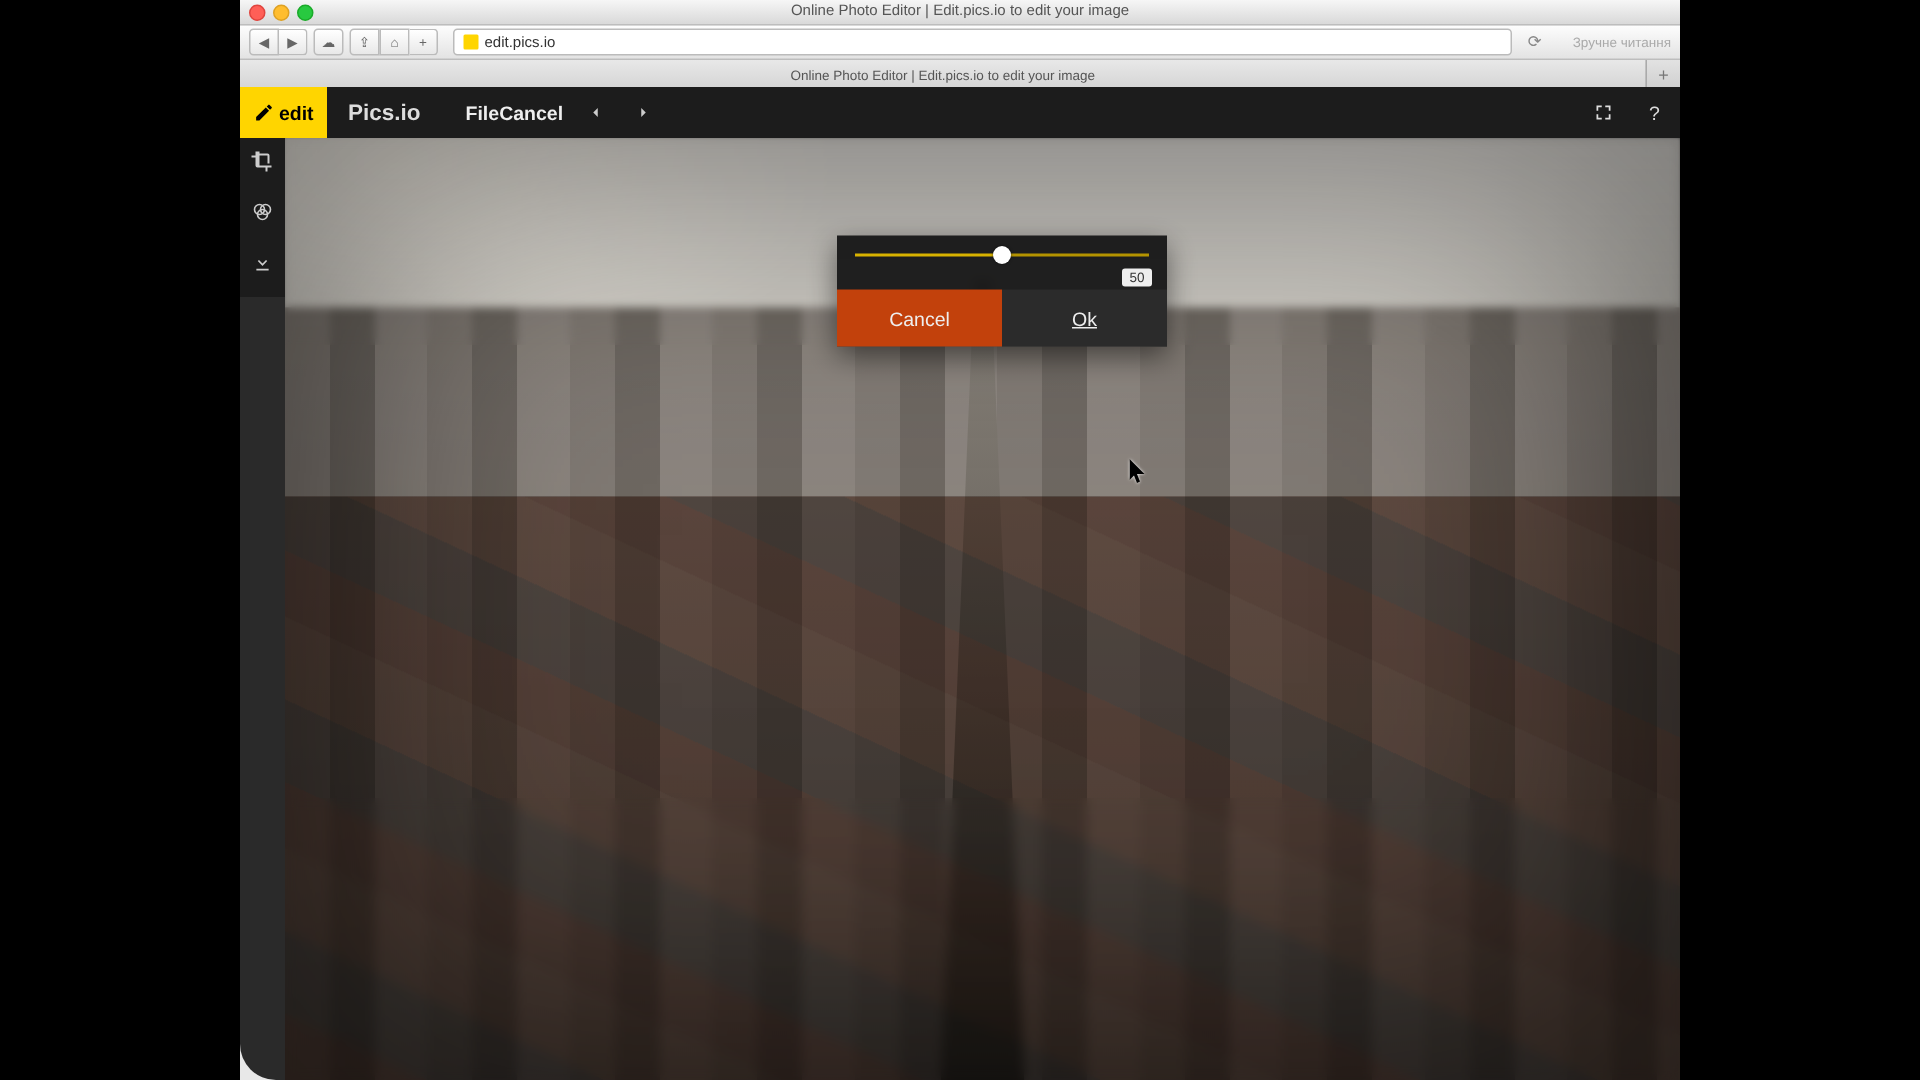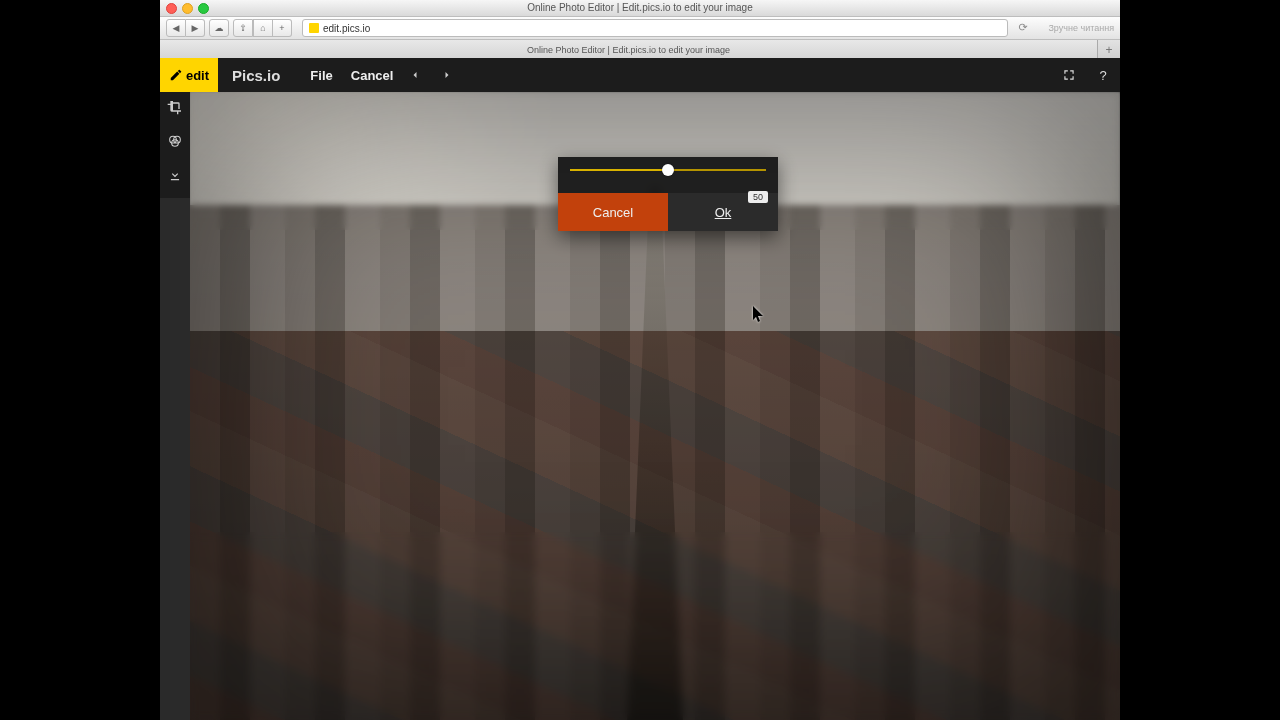--- a/index.html
+++ b/index.html
@@ -18,26 +18,26 @@
   .tb-group .tb-btn:first-child{border-radius:3px 0 0 3px;}
   .tb-group .tb-btn:last-child{border-radius:0 3px 3px 0;border-left:none;}
   .addr{flex:1;margin:0 6px;height:16px;border:1px solid #bbb;border-radius:3px;background:#fff;display:flex;align-items:center;padding:0 6px;font-size:10px;color:#333;gap:4px;}
   .favicon{width:10px;height:10px;background:#ffd500;border-radius:1px;}
   .reload{width:14px;height:14px;color:#888;font-size:11px;}
   .reader{font-size:9px;color:#aaa;margin-left:12px;}
   .tabstrip{height:20px;background:linear-gradient(#cfcfcf,#b8b8b8);border-bottom:1px solid #9c9c9c;display:flex;align-items:stretch;}
   .tab{flex:1;background:linear-gradient(#e8e8e8,#d4d4d4);border-right:1px solid #aaa;font-size:9px;color:#555;display:flex;align-items:center;justify-content:center;}
   .newtab{width:22px;background:linear-gradient(#e2e2e2,#cfcfcf);display:flex;align-items:center;justify-content:center;color:#777;font-size:12px;}
   
-  .app{position:absolute;left:0;right:0;top:58px;bottom:0;background:#2a2a2a;}
+  .app{position:absolute;left:0;right:0;top:58px;bottom:0;background:#2a2a2a;border-radius:24px;}
   .topbar{height:34px;background:#1c1c1c;display:flex;align-items:center;color:#eee;font-size:13px;}
   .brand-edit{width:58px;height:34px;background:#ffd500;display:flex;align-items:center;justify-content:center;gap:3px;color:#000;font-weight:bold;font-size:13px;}
   .brand-edit svg{width:14px;height:14px;}
   .brand-name{padding:0 14px;color:#ddd;font-size:15px;font-weight:bold;}
-  .menu{display:flex;gap:18px;margin-left:16px;font-weight:bold;font-size:13px;}
+  .menu{display:flex;margin-left:16px;font-weight:bold;font-size:13px;}
   .menu-item{cursor:pointer;}
   .arrow-btn{width:20px;height:20px;display:flex;align-items:center;justify-content:center;color:#ccc;margin-left:12px;}
   .spacer{flex:1;}
   .right-btn{width:34px;height:34px;background:#1c1c1c;display:flex;align-items:center;justify-content:center;color:#ddd;font-size:13px;}
   .left-tools{position:absolute;left:0;top:34px;width:30px;background:#1c1c1c;display:flex;flex-direction:column;align-items:center;padding-top:6px;gap:16px;height:100px;}
   .tool{width:18px;height:18px;color:#ccc;display:flex;align-items:center;justify-content:center;}
   .canvas{position:absolute;left:30px;right:0;top:34px;bottom:0;overflow:hidden;background:#444;}
   .photo{position:absolute;inset:0;}
   
   .sky{position:absolute;left:0;right:0;top:0;height:40%;background:linear-gradient(#e6e3de 0%,#d9d6cf 40%,#cfccc3 100%);filter:blur(1px);}
@@ -56,21 +56,21 @@
   .tiltblur-bot{position:absolute;left:0;right:0;bottom:0;height:30%;backdrop-filter:blur(4px);}
   
   .dialog{position:absolute;left:368px;top:65px;width:220px;background:rgba(24,24,24,.96);color:#eee;font-size:13px;box-shadow:0 6px 18px rgba(0,0,0,.5);}
   .dlg-head{display:flex;align-items:center;padding:10px 12px 12px 12px;font-size:17px;font-weight:300;}
   .dlg-close{margin-left:auto;width:18px;height:18px;display:flex;align-items:center;justify-content:center;color:#ddd;cursor:pointer;}
   .dlg-body{padding:2px 12px 8px 12px;position:relative;}
   .slider-track{height:2px;border-radius:2px;position:relative;margin:10px 0 4px 0;}
   .slider-left{position:absolute;left:0;top:0;height:2px;background:#d8b200;width:50%;}
   .slider-right{position:absolute;right:0;top:0;height:2px;background:#b49300;width:50%;}
   .slider-thumb{position:absolute;top:-5px;width:12px;height:12px;border-radius:50%;background:#fff;left:calc(50% - 6px);box-shadow:0 0 2px rgba(0,0,0,.6);}  
-  .value-bubble{position:absolute;right:10px;top:34px;background:#eee;color:#333;font-size:9px;padding:0 5px;border-radius:2px;line-height:12px;}
+  .value-bubble{position:absolute;right:10px;top:22px;background:#eee;color:#333;font-size:9px;padding:0 5px;border-radius:2px;line-height:12px;}
   .dlg-foot{display:flex;height:38px;margin-top:10px;}
   .dlg-btn{flex:1;display:flex;align-items:center;justify-content:center;font-size:13px;cursor:pointer;}
   .btn-cancel{background:#c2410c;}
   .btn-ok{background:#2b2b2b;text-decoration:underline;}
   .cursor{position:absolute;left:563px;top:214px;width:12px;height:18px;pointer-events:none;}
   .cursor svg{width:12px;height:18px;filter:drop-shadow(0 0 1px #fff);}
 </style>
 </head>
 <body>
 

